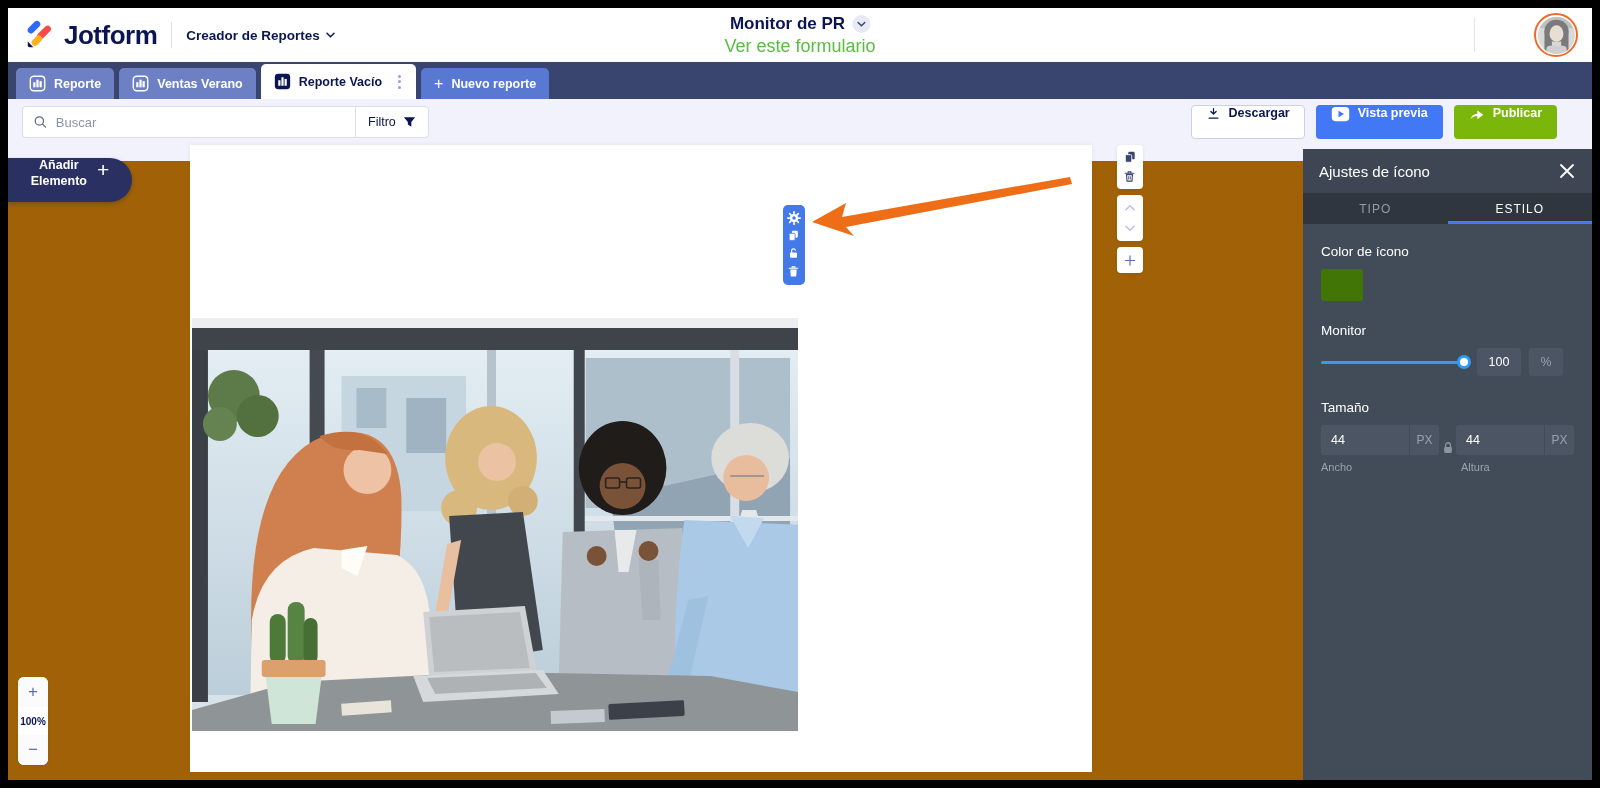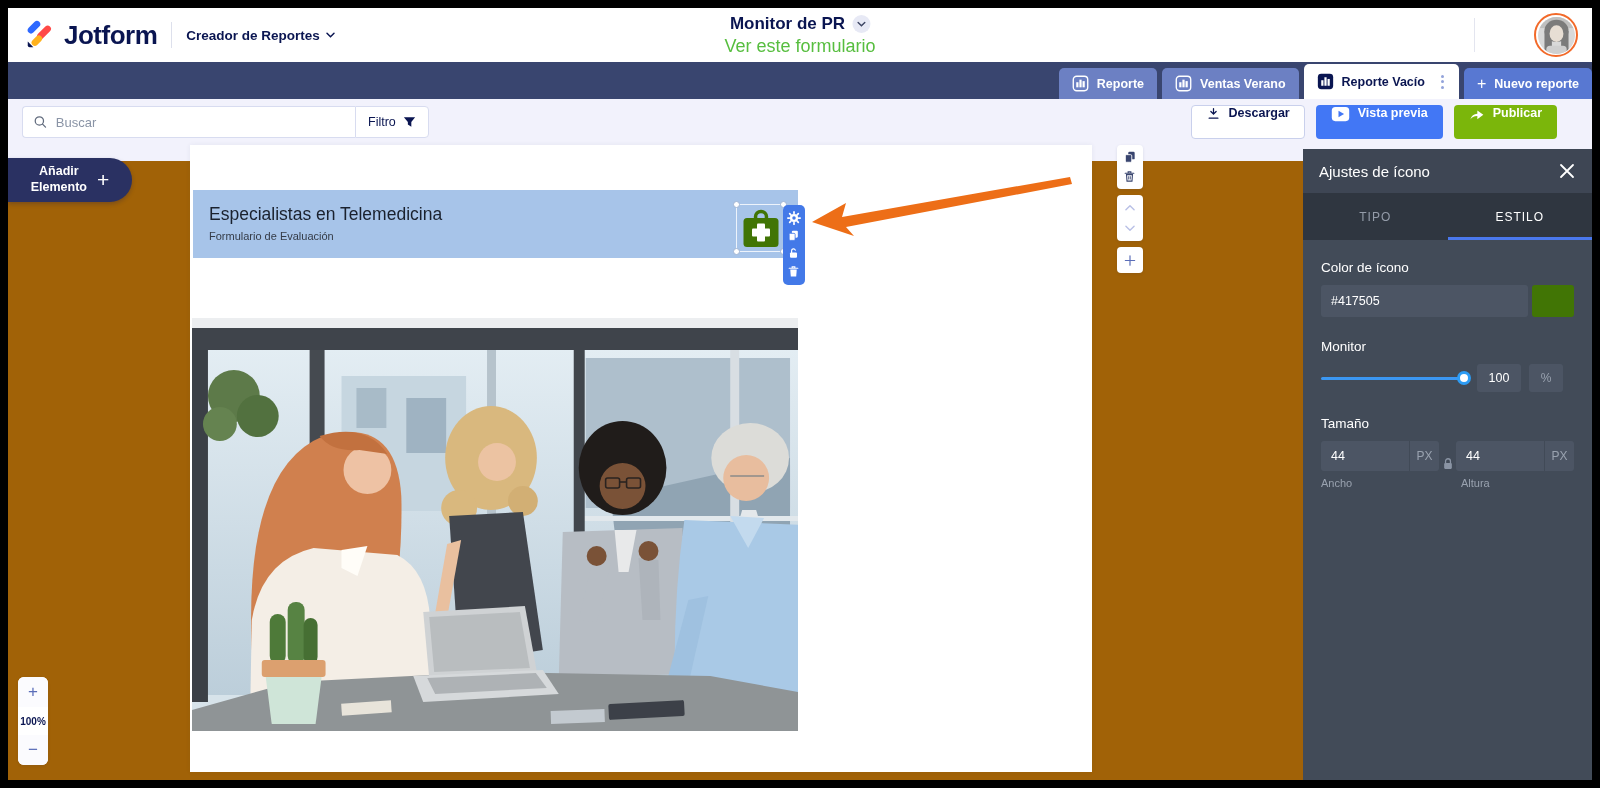--- a/index.html
+++ b/index.html
@@ -17,21 +17,21 @@
   .product-name { font-size:13.5px; font-weight:bold; color:#0A1551; display:flex; align-items:center; gap:5px; cursor:pointer; }
   .center-title { position:absolute; left:50%; top:6px; transform:translateX(-50%); text-align:center; }
   .form-title { font-size:17px; font-weight:bold; color:#0A1551; display:flex; align-items:center; gap:7px; justify-content:center; }
   .chev-badge { width:18px; height:18px; border-radius:50%; background:#E7E9F5; display:flex; align-items:center; justify-content:center; }
   .form-link { font-size:18px; color:#57BE3F; margin-top:2px; cursor:pointer; }
   .right-divider { position:absolute; right:117px; top:10px; width:1px; height:34px; background:#E3E5EF; }
   .avatar { position:absolute; right:14px; top:5px; width:44px; height:44px; border-radius:50%; border:2.5px solid #F26A2A; padding:1.5px; background:#fff; cursor:pointer; }
   .avatar .ph { width:100%; height:100%; border-radius:50%; overflow:hidden; display:block; }
 
   
-  .tabbar { position:absolute; left:0; top:54px; width:1584px; height:37px; background:#39456F; display:flex; align-items:flex-end; padding-left:8px; gap:5px;justify-content:flex-end; }
+  .tabbar { position:absolute; left:0; top:54px; width:1584px; height:37px; background:#39456F; display:flex; align-items:flex-end; padding-left:8px; gap:5px; }
   .tab { height:31px; display:flex; align-items:center; gap:8px; padding:0 13px; border-radius:5px 5px 0 0; background:#6C80C3; color:#fff; font-size:12.5px; font-weight:bold; cursor:pointer; }
   .tab.active { height:35px; background:#fff; color:#0A1551; }
   .tab.newtab { background:#5878D2; }
   .tab .plus-glyph { font-size:16px; font-weight:normal; }
   .dots { display:flex; flex-direction:column; gap:2.5px; margin-left:6px; padding:3px 2px; cursor:pointer; }
   .dots i { width:3px; height:3px; border-radius:50%; background:#93A3DA; }
 
   
   .toolbar { position:absolute; left:0; top:91px; width:1584px; height:62px; background:#F2F2FC; }
   .searchgrp { position:absolute; left:14px; top:7px; height:32px; display:flex; }
@@ -41,21 +41,21 @@
   .filterbtn { height:32px; background:#fff; border:1px solid #D8DCF0; border-radius:0 4px 4px 0; display:flex; align-items:center; gap:7px; padding:0 12px; font-size:12.5px; color:#0A1551; cursor:pointer; }
   .tb-actions { position:absolute; right:35px; top:6px; display:flex; gap:11px; }
   .btn { height:34px; border-radius:4px; display:flex; align-items:flex-start; gap:8px; padding:0 14px; font-size:12.5px; font-weight:bold; cursor:pointer; border:1px solid transparent; }
   .btn.download { background:#fff; border-color:#C9D0EC; color:#0A1551; }
   .btn.preview { background:#4277F5; color:#fff; }
   .btn.publish { background:#7BB60B; color:#fff; }
 
   
   .main { position:absolute; left:0; top:137px; width:1584px; height:635px; }
 
-  .add-element { position:absolute; left:0; top:13px; width:124px; height:44px; background:#2A3162; border-radius:0 24px 24px 0; color:#fff; display:flex; align-items:center; justify-content:center; gap:10px; cursor:pointer; box-shadow:0 2px 4px rgba(10,21,81,.25); }
+  .add-element { position:absolute; left:0; top:13px; width:124px; height:44px; background:#2A3162; border-radius:0 24px 24px 0; color:#fff; display:flex; justify-content:center; gap:10px; cursor:pointer; box-shadow:0 2px 4px rgba(10,21,81,.25); }
   .add-element .lbl { font-size:12.5px; font-weight:bold; text-align:center; line-height:1.25; }
   .add-element .plus-glyph { font-size:21px; font-weight:300; }
 
   .canvas { position:absolute; left:182px; top:0; width:902px; height:627px; background:#fff; box-shadow:0 0 5px rgba(40,50,90,.07); }
 
   .report-header { position:absolute; left:3px; top:45px; width:605px; height:68px; background:#A7C4E9; cursor:pointer; }
   .report-title { position:absolute; left:16px; top:14px; font-size:17.5px; color:#1A212E; }
   .report-subtitle { position:absolute; left:16px; top:40px; font-size:11px; color:#343B47; }
 
   .icon-selection { position:absolute; left:543px; top:14px; width:48px; height:48px; border:1px solid #ffffffcc; cursor:pointer; }
@@ -81,21 +81,21 @@
   
   .zoomctl { position:absolute; left:10px; top:532px; width:30px; background:#fff; border-radius:6px; box-shadow:0 1px 3px rgba(40,50,90,.12); overflow:hidden; }
   .zoomctl .zbtn { height:30px; display:flex; align-items:center; justify-content:center; font-size:17px; color:#5A6DB8; cursor:pointer; background:#FBFBFE; }
   .zoomctl .zlevel { height:28px; display:flex; align-items:center; justify-content:center; font-size:10px; font-weight:bold; color:#0A1551; background:#fff; }
 
   
   .panel { position:absolute; left:1295px; top:4px; width:289px; height:631px; background:#424B58; }
   .panel-head { height:44px; background:#3E4654; display:flex; align-items:center; justify-content:space-between; padding:0 16px; }
   .panel-title { color:#fff; font-size:15px; }
   .panel-close { width:18px; height:18px; cursor:pointer; display:flex; }
-  .panel-tabs { height:47px; background:#2F3640; display:flex; }
+  .panel-tabs { height:31px; background:#2F3640; display:flex; }
   .ptab { flex:1; display:flex; align-items:center; justify-content:center; font-size:12px; letter-spacing:1px; color:#949CA9; position:relative; cursor:pointer; }
   .ptab.active { color:#fff; }
   .ptab.active::after { content:""; position:absolute; left:0; right:0; bottom:0; height:3px; background:#4A78ED; }
   .panel-body { padding:20px 18px; }
   .plabel { color:#fff; font-size:13.5px; font-weight:normal; margin-bottom:10px; }
   .color-row { display:flex; gap:4px; margin-bottom:22px; }
   .pfield { background:#4C5564; border:none; border-radius:3px; color:#fff; font-size:12.5px; padding:0 10px; height:32px; font-family:inherit; outline:none; }
   .color-input { flex:1; }
   .swatch { width:42px; height:32px; border-radius:3px; cursor:pointer; }
   .opacity-row { display:flex; align-items:center; gap:8px; margin-bottom:24px; }
@@ -240,37 +240,20 @@
             </svg>
         <span>Publicar</span>
       </div>
     </div>
   </div>
 
   <div class="main">
 
     <div class="canvas">
 
-      <div class="report-header">
-        <div class="report-title">Especialistas en Telemedicina</div>
-        <div class="report-subtitle">Formulario de Evaluación</div>
-
-        <div class="icon-selection">
-          <svg class="medkit" viewBox="0 0 44 44">
-            <circle cx="22" cy="10" r="5.5" fill="none" stroke="#417505" stroke-width="3.5"></circle>
-            <rect x="4.5" y="11" width="35" height="29" rx="3.5" fill="#417505"></rect>
-            <rect x="18" y="16.5" width="8" height="18" rx="1" fill="#fff"></rect>
-            <rect x="13" y="21.5" width="18" height="8" rx="1" fill="#fff"></rect>
-          </svg>
-          <span class="handle h-tl"></span>
-          <span class="handle h-tr"></span>
-          <span class="handle h-bl"></span>
-          <span class="handle h-br"></span>
-        </div>
-      </div>
 
       <div class="float-toolbar">
         <span class="fbtn">
           <svg viewBox="0 0 24 24" width="14" height="14">
             <g stroke="#fff" stroke-width="3" stroke-linecap="round">
               <path d="M20 12h2.5M17.5 17.5l1.9 1.9M12 20v2.5M6.5 17.5l-1.9 1.9M4 12H1.5M6.5 6.5L4.6 4.6M12 4V1.5M17.5 6.5l1.9-1.9"></path>
             </g>
             <circle cx="12" cy="12" r="7" fill="#fff"></circle>
             <circle cx="12" cy="12" r="3" fill="#4379E8"></circle>
           </svg>
@@ -445,21 +428,20 @@
               </svg>
         </span>
       </div>
       <div class="panel-tabs">
         <div class="ptab">TIPO</div>
         <div class="ptab active">ESTILO</div>
       </div>
       <div class="panel-body">
         <div class="plabel">Color de ícono</div>
         <div class="color-row">
-          <input class="pfield color-input" type="text" value="#417505" style="">
           <span class="swatch" style="background: rgb(65, 117, 5);"></span>
         </div>
 
         <div class="plabel">Monitor</div>
         <div class="opacity-row">
           <div class="slider">
             <div class="track"></div>
             <div class="thumb"></div>
           </div>
           <input class="pfield opacity-val" type="text" value="100" style="">

